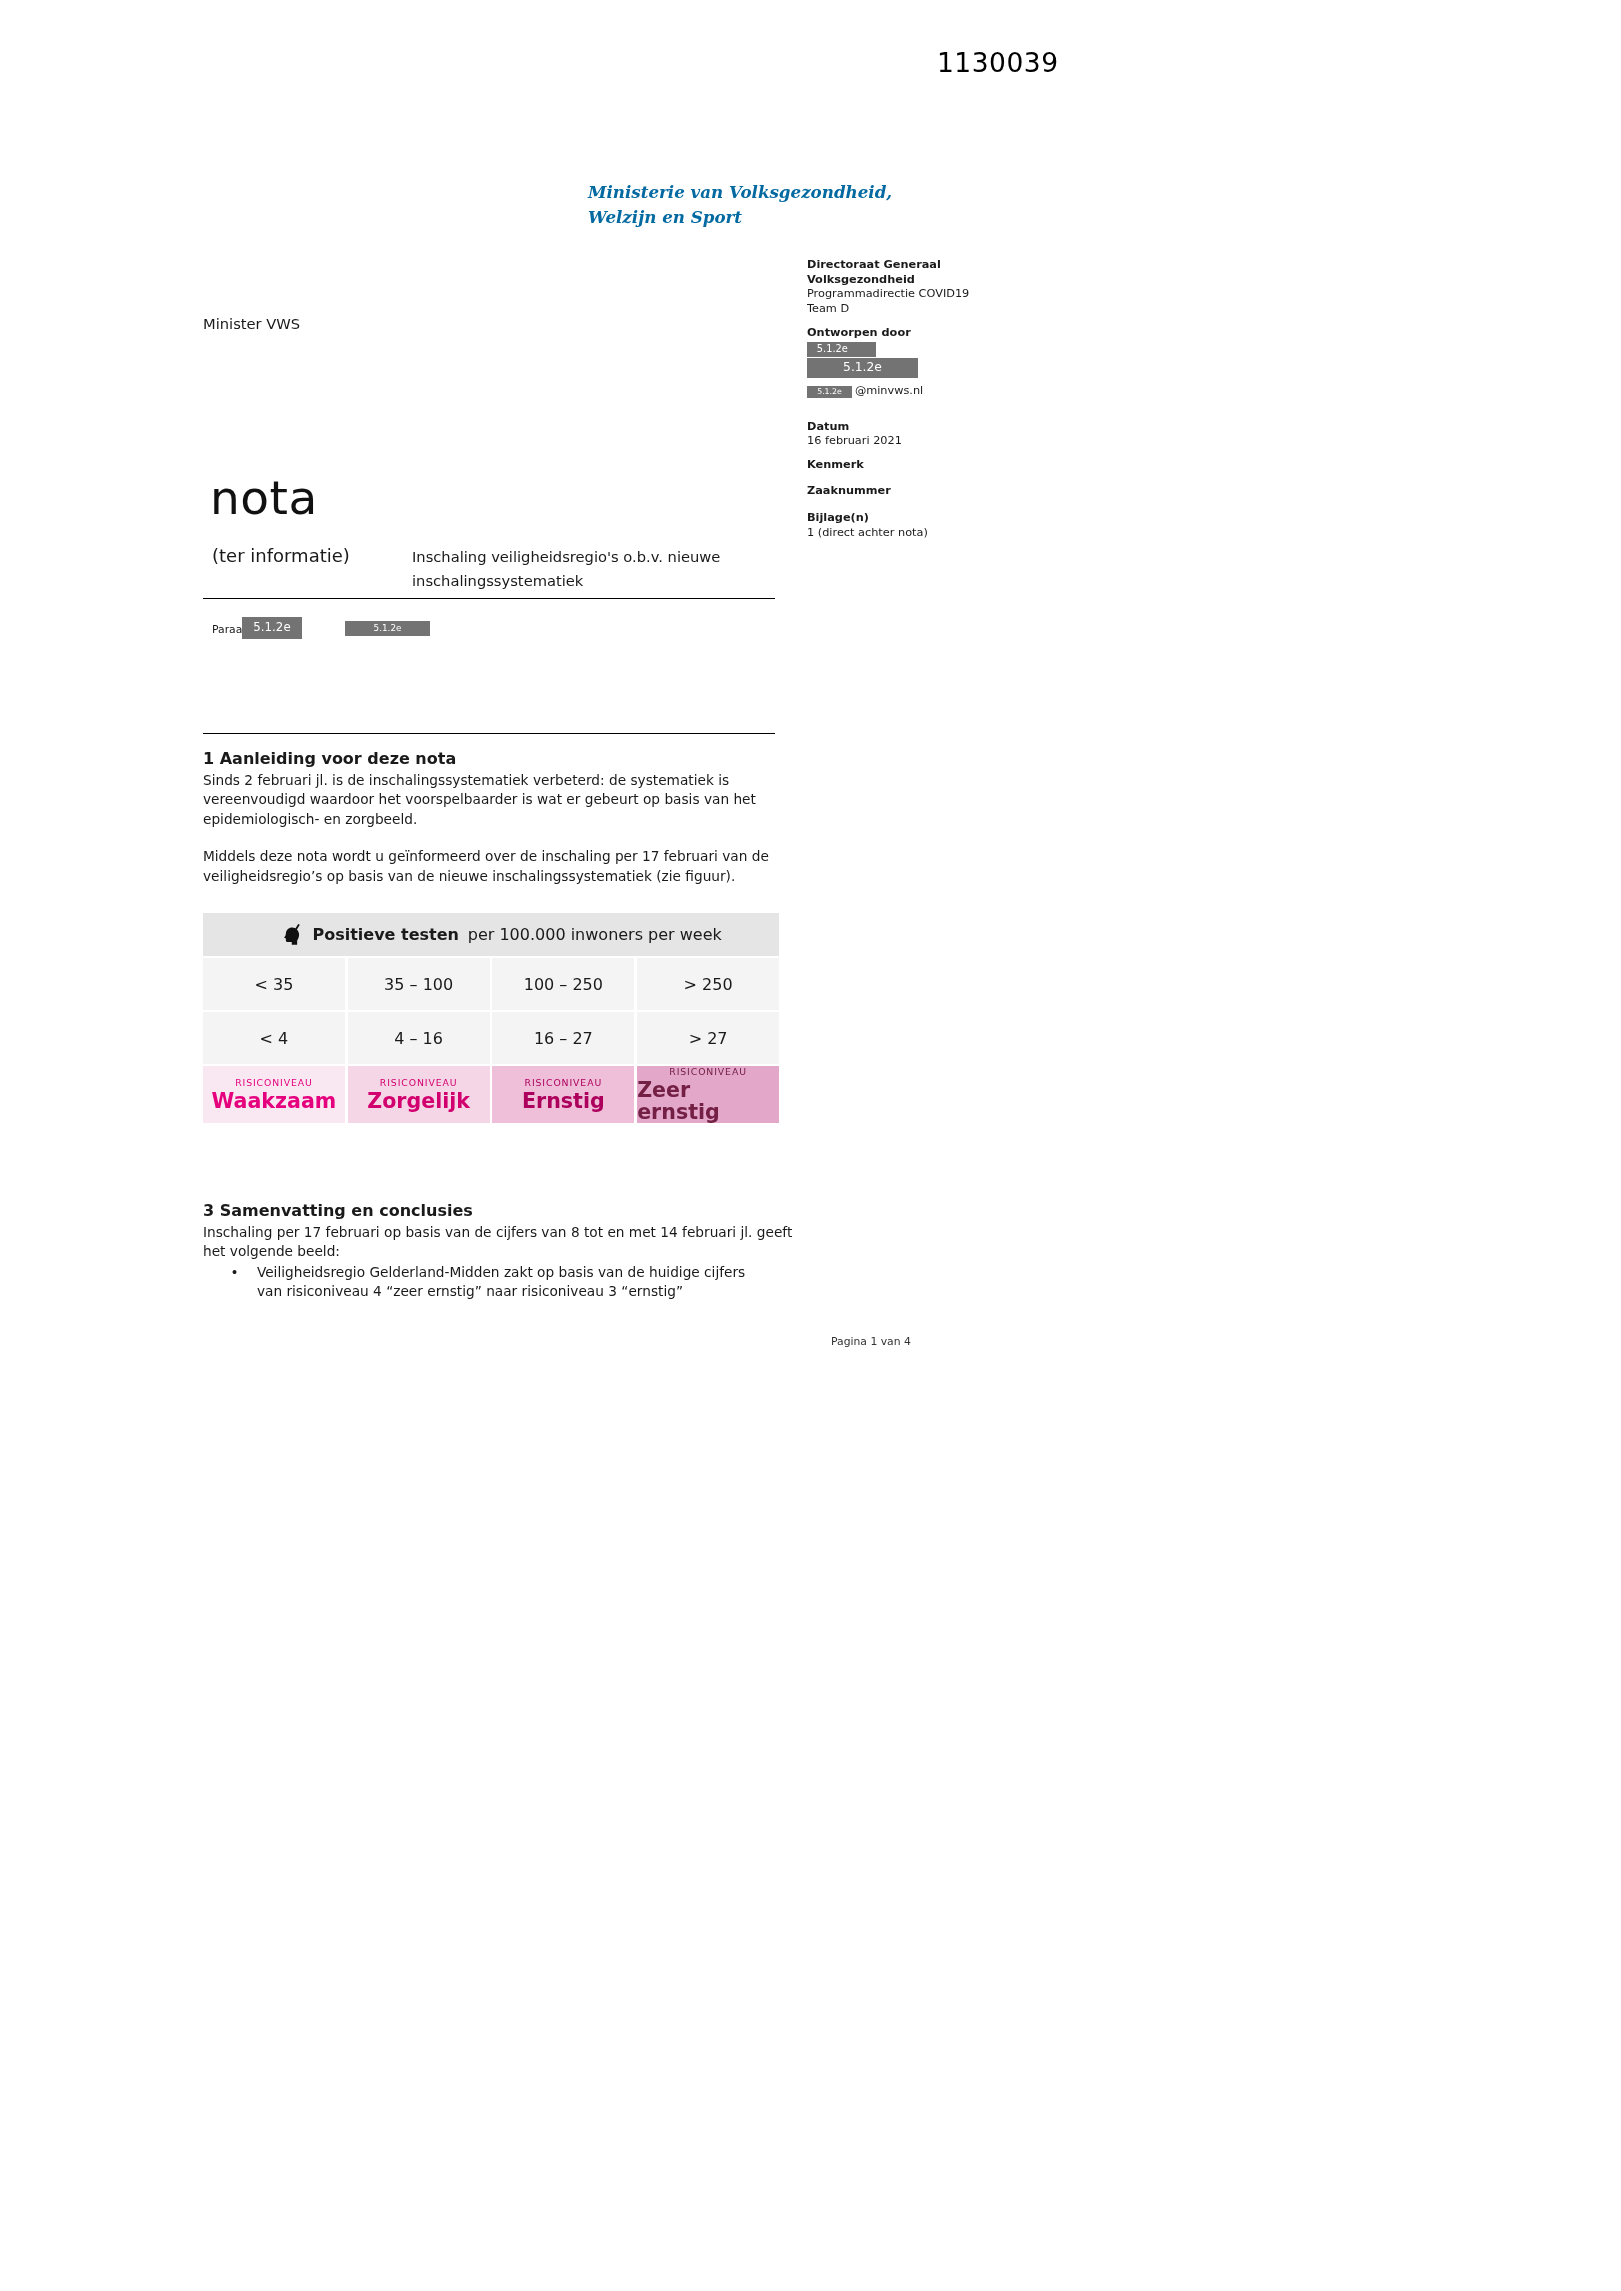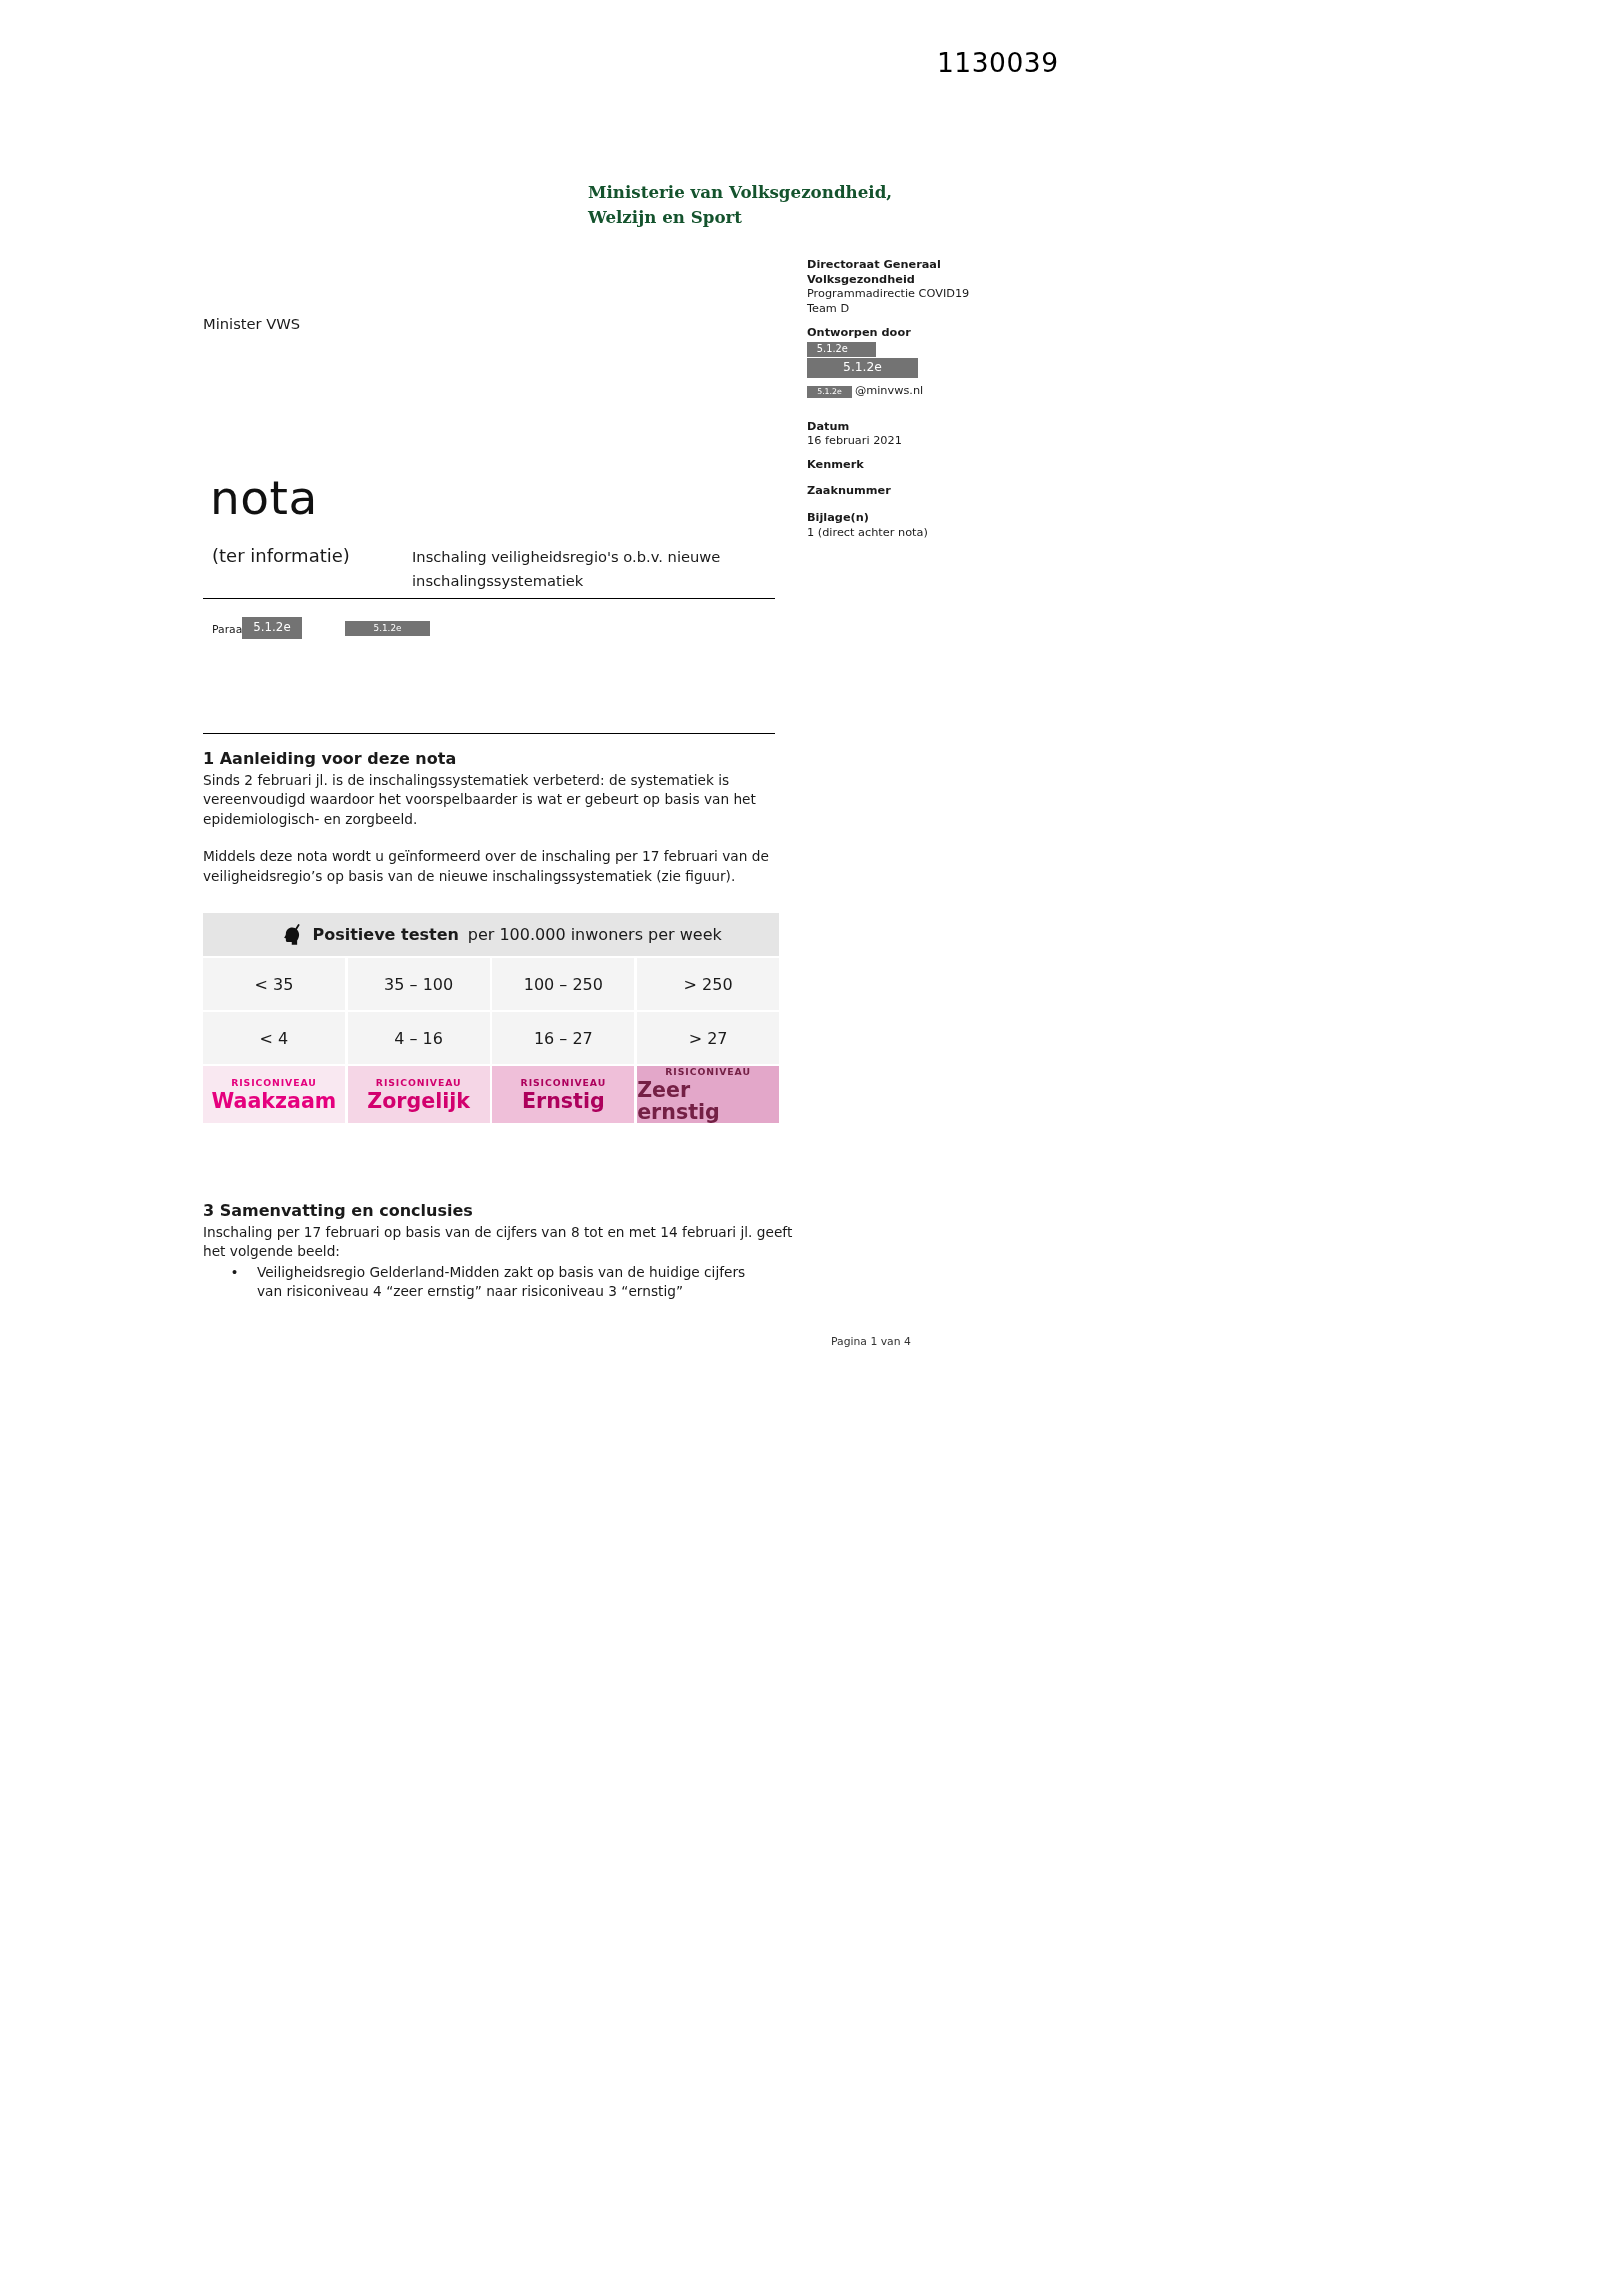--- a/index.html
+++ b/index.html
@@ -3,21 +3,21 @@
 <meta charset="utf-8">
 <style>
   html,body { margin:0; padding:0; background:#ffffff; }
   .page {
     position:relative; width:1621px; height:2292px; background:#ffffff;
     font-family:"DejaVu Sans", sans-serif; color:#1a1a1a; overflow:hidden;
   }
   .doc-number { position:absolute; left:937px; top:47px; font-size:26.5px; color:#000; letter-spacing:0.5px; }
   .ministry {
     position:absolute; left:588px; top:180px;
-    font-family:"DejaVu Serif", serif; font-weight:700; font-size:16.7px; line-height:24.5px; color:#14532d;
+    font-family:"DejaVu Serif", serif; font-weight:700; font-size:16.7px; line-height:24.5px; color:#0369a1;font-style:italic;
   }
   .addressee { position:absolute; left:203px; top:315px; font-size:14.7px; }
 
   
   .meta { position:absolute; left:807px; top:258px; width:176px; font-size:11.3px; line-height:14.7px; color:#1a1a1a; }
   .meta .b { font-weight:bold; }
   .meta .sp8 { height:8.8px; }
   .meta .sp20 { height:20.6px; }
   .meta .sp12 { height:11.8px; }
   .redaction { background:#737373; color:#ffffff; overflow:hidden; white-space:nowrap; }
@@ -53,21 +53,21 @@
   .fig-header {
     background:#e5e5e5; height:43px; margin-bottom:2px;
     display:flex; align-items:center; padding-left:20px; box-sizing:border-box;
     font-size:16px; gap:8.8px;justify-content:center;
   }
   .fig-header .b { font-weight:bold; }
   .fig-cells { display:grid; grid-template-columns:repeat(4,1fr); gap:2.9px; margin-bottom:2px; }
   .cell { background:#f4f4f4; height:52px; display:flex; align-items:center; justify-content:center; font-size:16px; }
   .risk-row { display:grid; grid-template-columns:repeat(4,1fr); gap:2.9px; }
   .risk-cell { height:57px; display:flex; flex-direction:column; align-items:center; justify-content:center; }
-  .risk-label { font-size:9.3px; font-weight:bold; letter-spacing:0.9px; margin-bottom:2px; }
+  .risk-label { font-size:9.3px; font-weight:normal; letter-spacing:0.9px; margin-bottom:2px; }
   .risk-name { font-size:20.6px; font-weight:bold; line-height:22.5px; }
   .fig-icon { flex:0 0 auto; display:flex; align-items:center; }
 
   .page-footer { position:absolute; left:807px; top:1335px; font-size:10.8px; color:#333;margin-left:24px; }
 </style>
 </head>
 <body>
 
 <div class="page">
 

